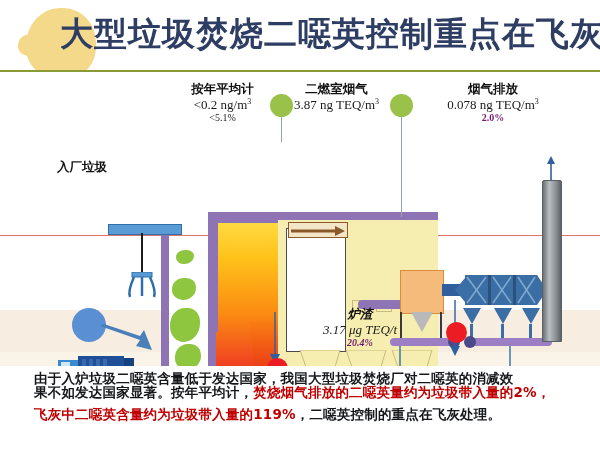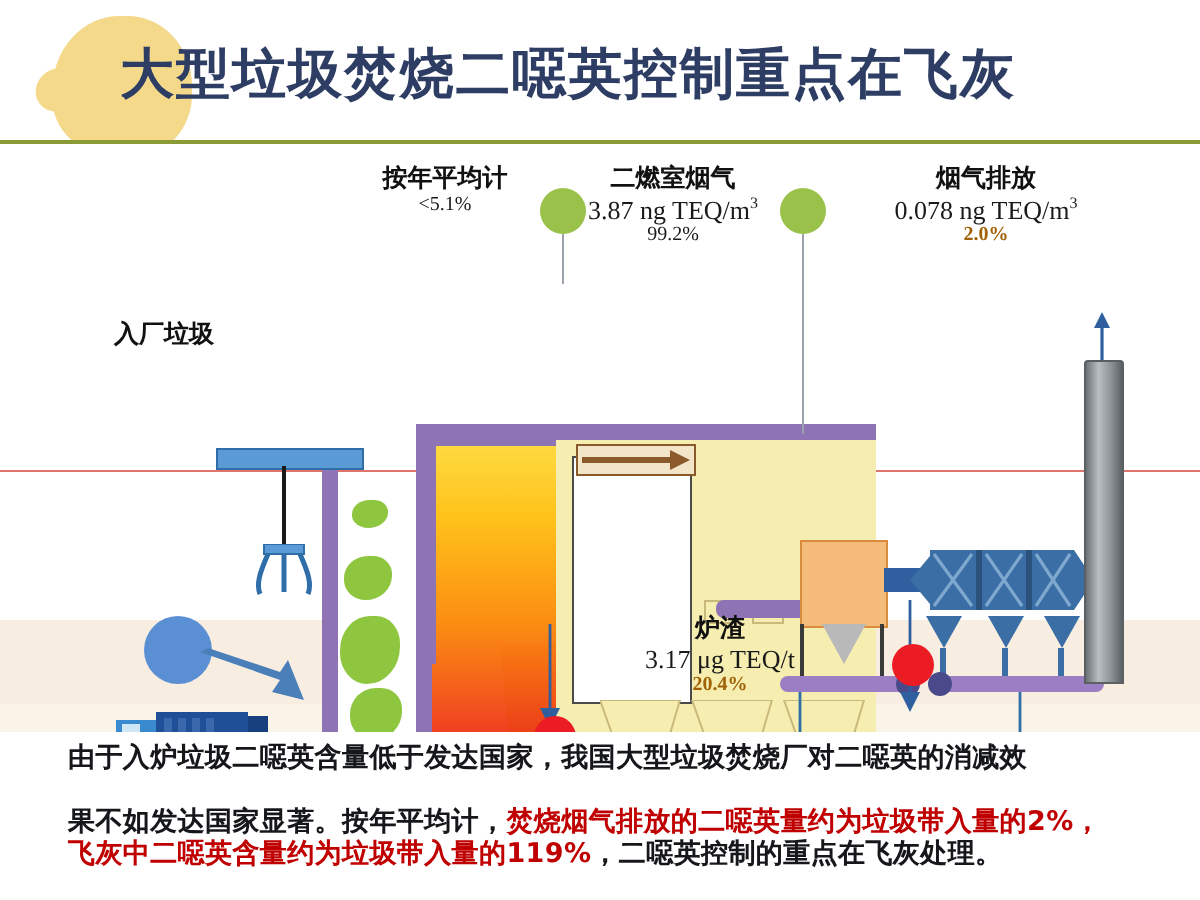--- a/index.html
+++ b/index.html
@@ -20,22 +20,22 @@
   .head-neck{
     position:absolute;left:46px;top:60px;width:34px;height:26px;
     background:#f4d98b;border-radius:0 0 24% 24%;
   }
   .head-nose{
     position:absolute;left:18px;top:34px;width:22px;height:22px;
     background:#f4d98b;border-radius:60% 0 40% 50%;transform:rotate(12deg);
   }
   .title-text{
     position:absolute;left:60px;top:12px;width:520px;height:50px;
-    font-family:Liberation Sans, sans-serif;
-    font-size:27px;font-weight:bold;color:#2e3d63;
+    font-family:Liberation Mono, monospace;
+    font-size:33px;font-weight:bold;color:#2e3d63;
     letter-spacing:1px;line-height:50px;white-space:nowrap;
   }
   .title-rule{
     position:absolute;left:0;top:70px;width:600px;height:2px;background:#8a9b35;
   }
   
   .diagram{
     position:absolute;left:0;top:72px;width:600px;height:296px;
     background:#ffffff;
   }
@@ -189,21 +189,21 @@
   
   .lbl{
     position:absolute;text-align:center;color:#1a1a1a;line-height:1.18;
     white-space:nowrap;
   }
   .lbl .cn{
     font-family:"DejaVu Sans", sans-serif;font-size:12.5px;font-weight:bold;color:#111;
   }
   .lbl .val{font-family:"Liberation Serif", serif;font-size:13px;}
   .lbl .pct{font-family:"Liberation Serif", serif;font-size:10px;}
-  .lbl .pct.red{color:#a16207;font-weight:bold;}
+  .lbl .pct.red{color:#701a75;font-weight:bold;}
   .lbl .unit-red{color:#c00000;font-weight:bold;}
   sup{font-size:8px;vertical-align:super;}
   
   .bottom-box{
     position:absolute;left:0;top:366px;width:600px;height:84px;background:#ffffff;
   }
   .btxt{
     position:absolute;left:34px;width:544px;
     font-family:"DejaVu Sans", sans-serif;font-size:13.5px;font-weight:bold;
     color:#15171a;letter-spacing:0.2px;white-space:nowrap;
@@ -350,48 +350,48 @@
     </svg>
     <div class="marker-red" style="left:446px;top:250px;"></div>
   </div>
 
   <div class="lbl" style="left:22px;top:160px;width:120px;">
     <div class="cn">入厂垃圾</div>
   </div>
 
   <div class="lbl" style="left:160px;top:82px;width:125px;">
     <div class="cn">按年平均计</div>
+    <div class="val"><span>&lt;0.2 ng/m</span><sup>3</sup></div>
     <div class="pct">&lt;5.1%</div>
   </div>
 
   <div class="lbl" style="left:274px;top:82px;width:125px;">
     <div class="cn">二燃室烟气</div>
     <div class="val"><span>3.87 ng TEQ/m</span><sup>3</sup></div>
-    <div class="pct">99.2%</div>
   </div>
 
   <div class="lbl" style="left:423px;top:82px;width:140px;">
     <div class="cn">烟气排放</div>
     <div class="val"><span>0.078 ng TEQ/m</span><sup>3</sup></div>
     <div class="pct red">2.0%</div>
   </div>
 
-  <div class="lbl" style="left:296px;top:307px;width:128px;">
+  <div class="lbl" style="left:296px;top:307px;width:128px;font-style:italic;">
     <div class="cn">炉渣</div>
     <div class="val">3.17 μg TEQ/t</div>
     <div class="pct red">20.4%</div>
   </div>
 
 
   <div class="bottom-box">
 
     <div class="btxt" style="top:4px;font-family:Liberation Mono, monospace;">
       <span>由于入炉垃圾二噁英含量低于发达国家，我国大型垃圾焚烧厂对二噁英的消减效</span>
     </div>
-    <div class="btxt" style="top:36px;">
+    <div class="btxt" style="top:18px;">
       <span>果不如发达国家显著。按年平均计，</span><span class="hl">焚烧烟气排放的二噁英量约为垃圾带入量的2%，</span>
     </div>
-    <div class="btxt" style="top:52px;">
+    <div class="btxt" style="top:40px;">
       <span class="hl">飞灰中二噁英含量约为垃圾带入量的119%</span><span>，二噁英控制的重点在飞灰处理。</span>
     </div>
   </div>
 
 </div>
 
 </body></html>

